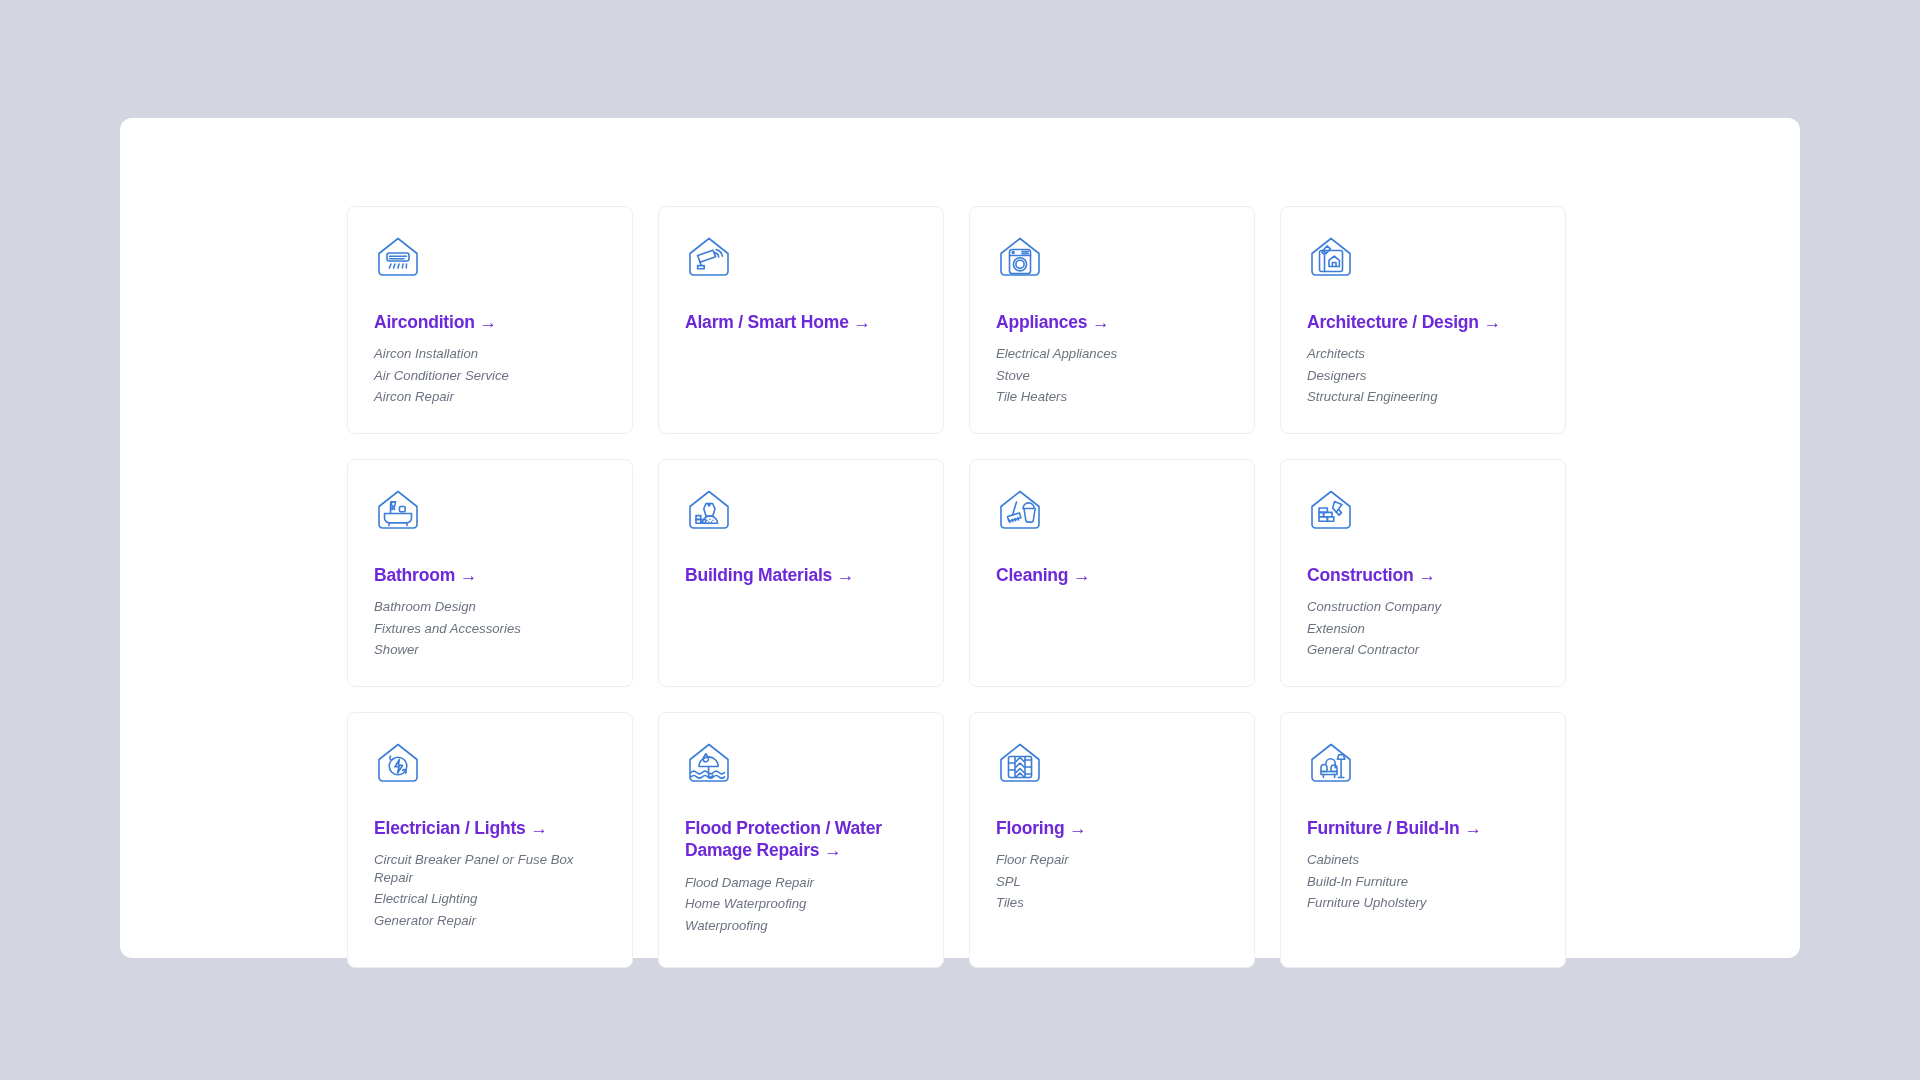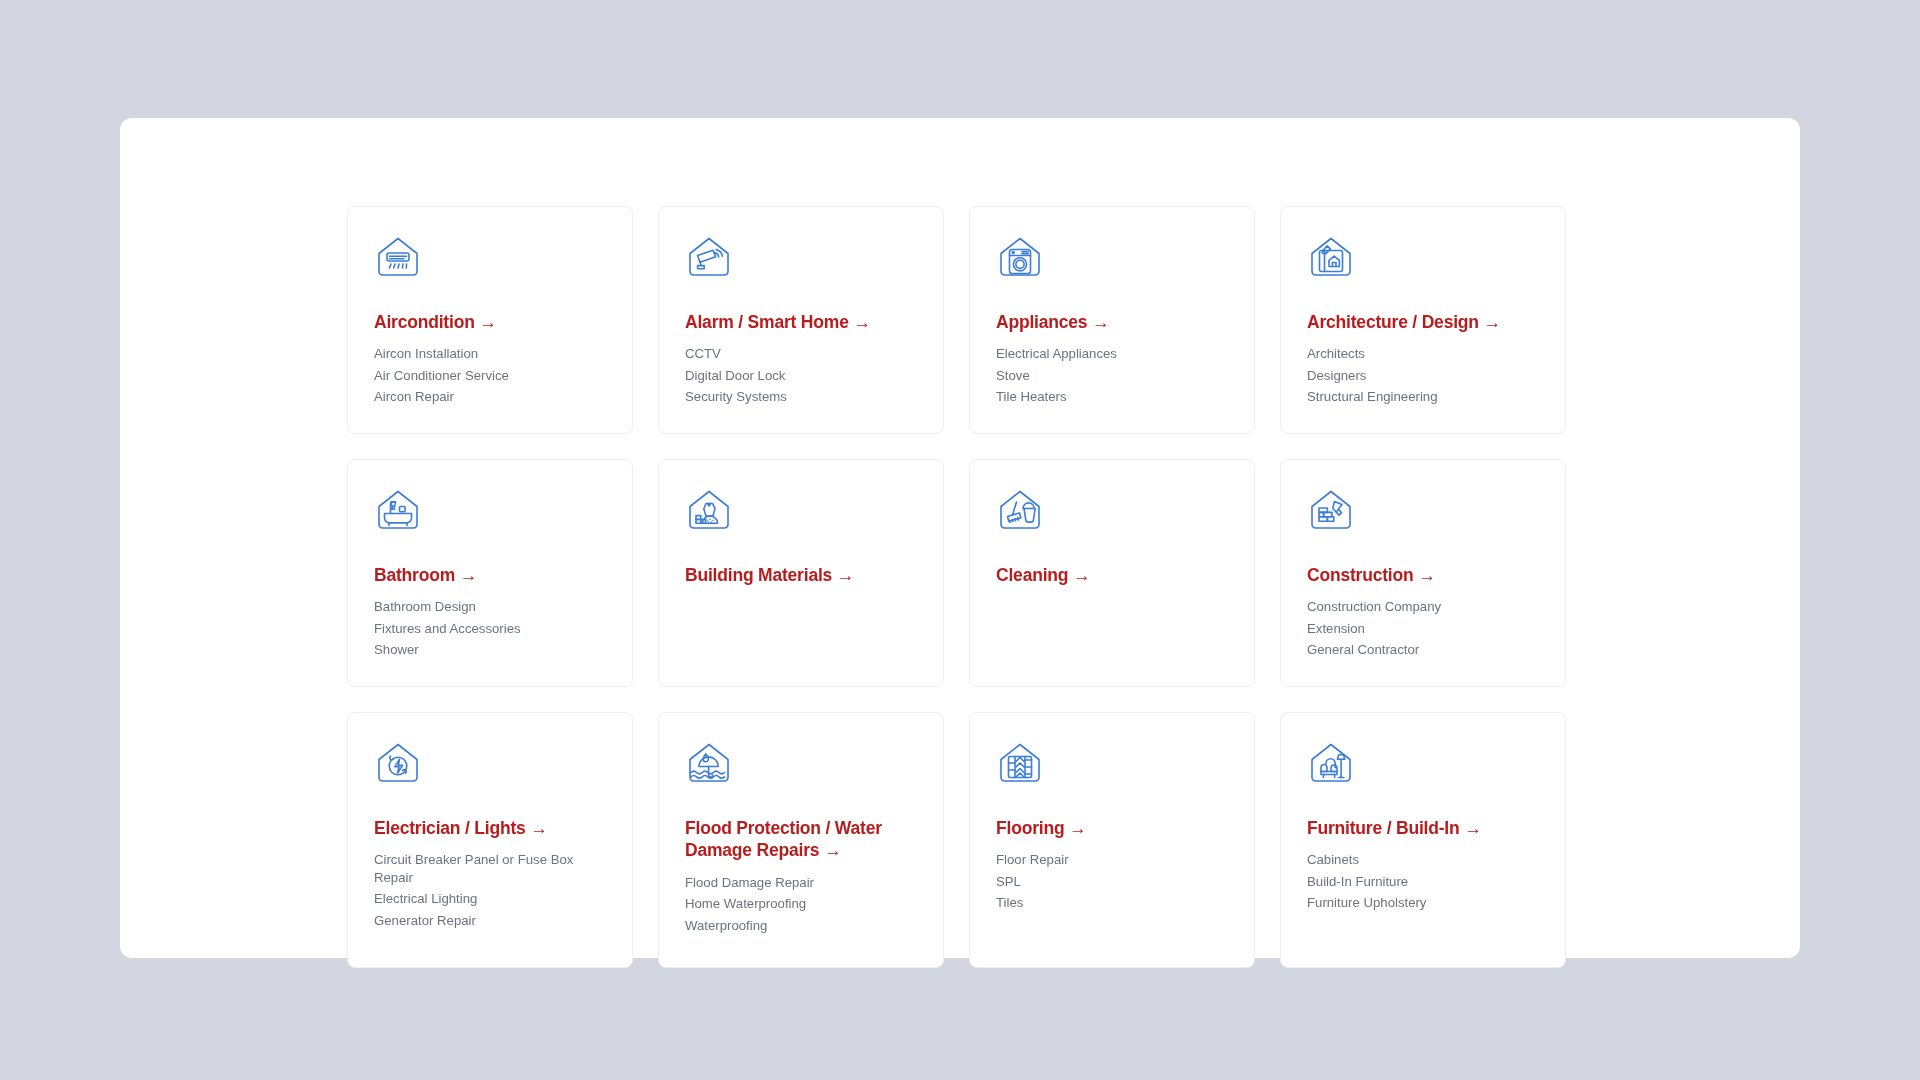--- a/index.html
+++ b/index.html
@@ -37,35 +37,36 @@
   .card.tall { min-height:256px; }
   .icon-wrap {
     width:48px; height:48px;
     margin-bottom:30px;
     flex:none;
   }
   .icon-wrap svg { display:block; width:48px; height:48px; }
   .card-title {
     font-size:17.5px;
     font-weight:bold;
-    color:#b91c1c;
+    color:#6d28d9;
     line-height:1.28;
     letter-spacing:-0.2px;
     margin-bottom:12px;
   }
   .card-title .arw {
     font-weight:bold;
     display:inline;
   }
   .sub-list { list-style:none; }
   .sub-item {
     font-size:13.2px;
     color:#6b7280;
     line-height:1.33;
     margin-bottom:4px;
+    font-style:italic;
   }
 </style>
 </head>
 <body>
 
 <div id="panel">
   <div id="grid">
       <div class="card">
         <div class="icon-wrap">
           <svg viewBox="0 0 48 48" fill="none" stroke="#3b7dd8" stroke-width="1.6" stroke-linecap="round" stroke-linejoin="round">
@@ -88,25 +89,20 @@
           <svg viewBox="0 0 48 48" fill="none" stroke="#3b7dd8" stroke-width="1.6" stroke-linecap="round" stroke-linejoin="round">
             <path d="M5 20.5 L24 5.5 L43 20.5 V38.5 a3.5 3.5 0 0 1 -3.5 3.5 H8.5 A3.5 3.5 0 0 1 5 38.5 Z"></path>
             <path d="M12.5 22.5 l15.5 -5.3 2.6 6.6 -15.4 5.5 z"></path>
             <path d="M14.5 28.3 l1.6 3.8"></path>
             <path d="M12.6 32.6 h6.6 v3.2 h-6.6 z"></path>
             <path d="M29.5 19.6 a5.2 5.2 0 0 1 4.2 4.4"></path>
             <path d="M31.2 16.6 a8.2 8.2 0 0 1 6.2 6.6"></path>
           </svg>
         </div>
         <div class="card-title"><span>Alarm / Smart Home</span> <span class="arw">→</span></div>
-        <ul class="sub-list">
-          <li class="sub-item">CCTV</li>
-          <li class="sub-item">Digital Door Lock</li>
-          <li class="sub-item">Security Systems</li>
-        </ul>
       </div>
       <div class="card">
         <div class="icon-wrap">
           <svg viewBox="0 0 48 48" fill="none" stroke="#3b7dd8" stroke-width="1.6" stroke-linecap="round" stroke-linejoin="round">
             <path d="M5 20.5 L24 5.5 L43 20.5 V38.5 a3.5 3.5 0 0 1 -3.5 3.5 H8.5 A3.5 3.5 0 0 1 5 38.5 Z"></path>
             <rect x="13.5" y="16.5" width="21" height="24" rx="2.6"></rect>
             <path d="M13.5 22.5 H34.5"></path>
             <circle cx="17.2" cy="19.5" r="1"></circle>
             <path d="M26 18.6 h6.2"></path>
             <path d="M26 20.6 h6.2"></path>

